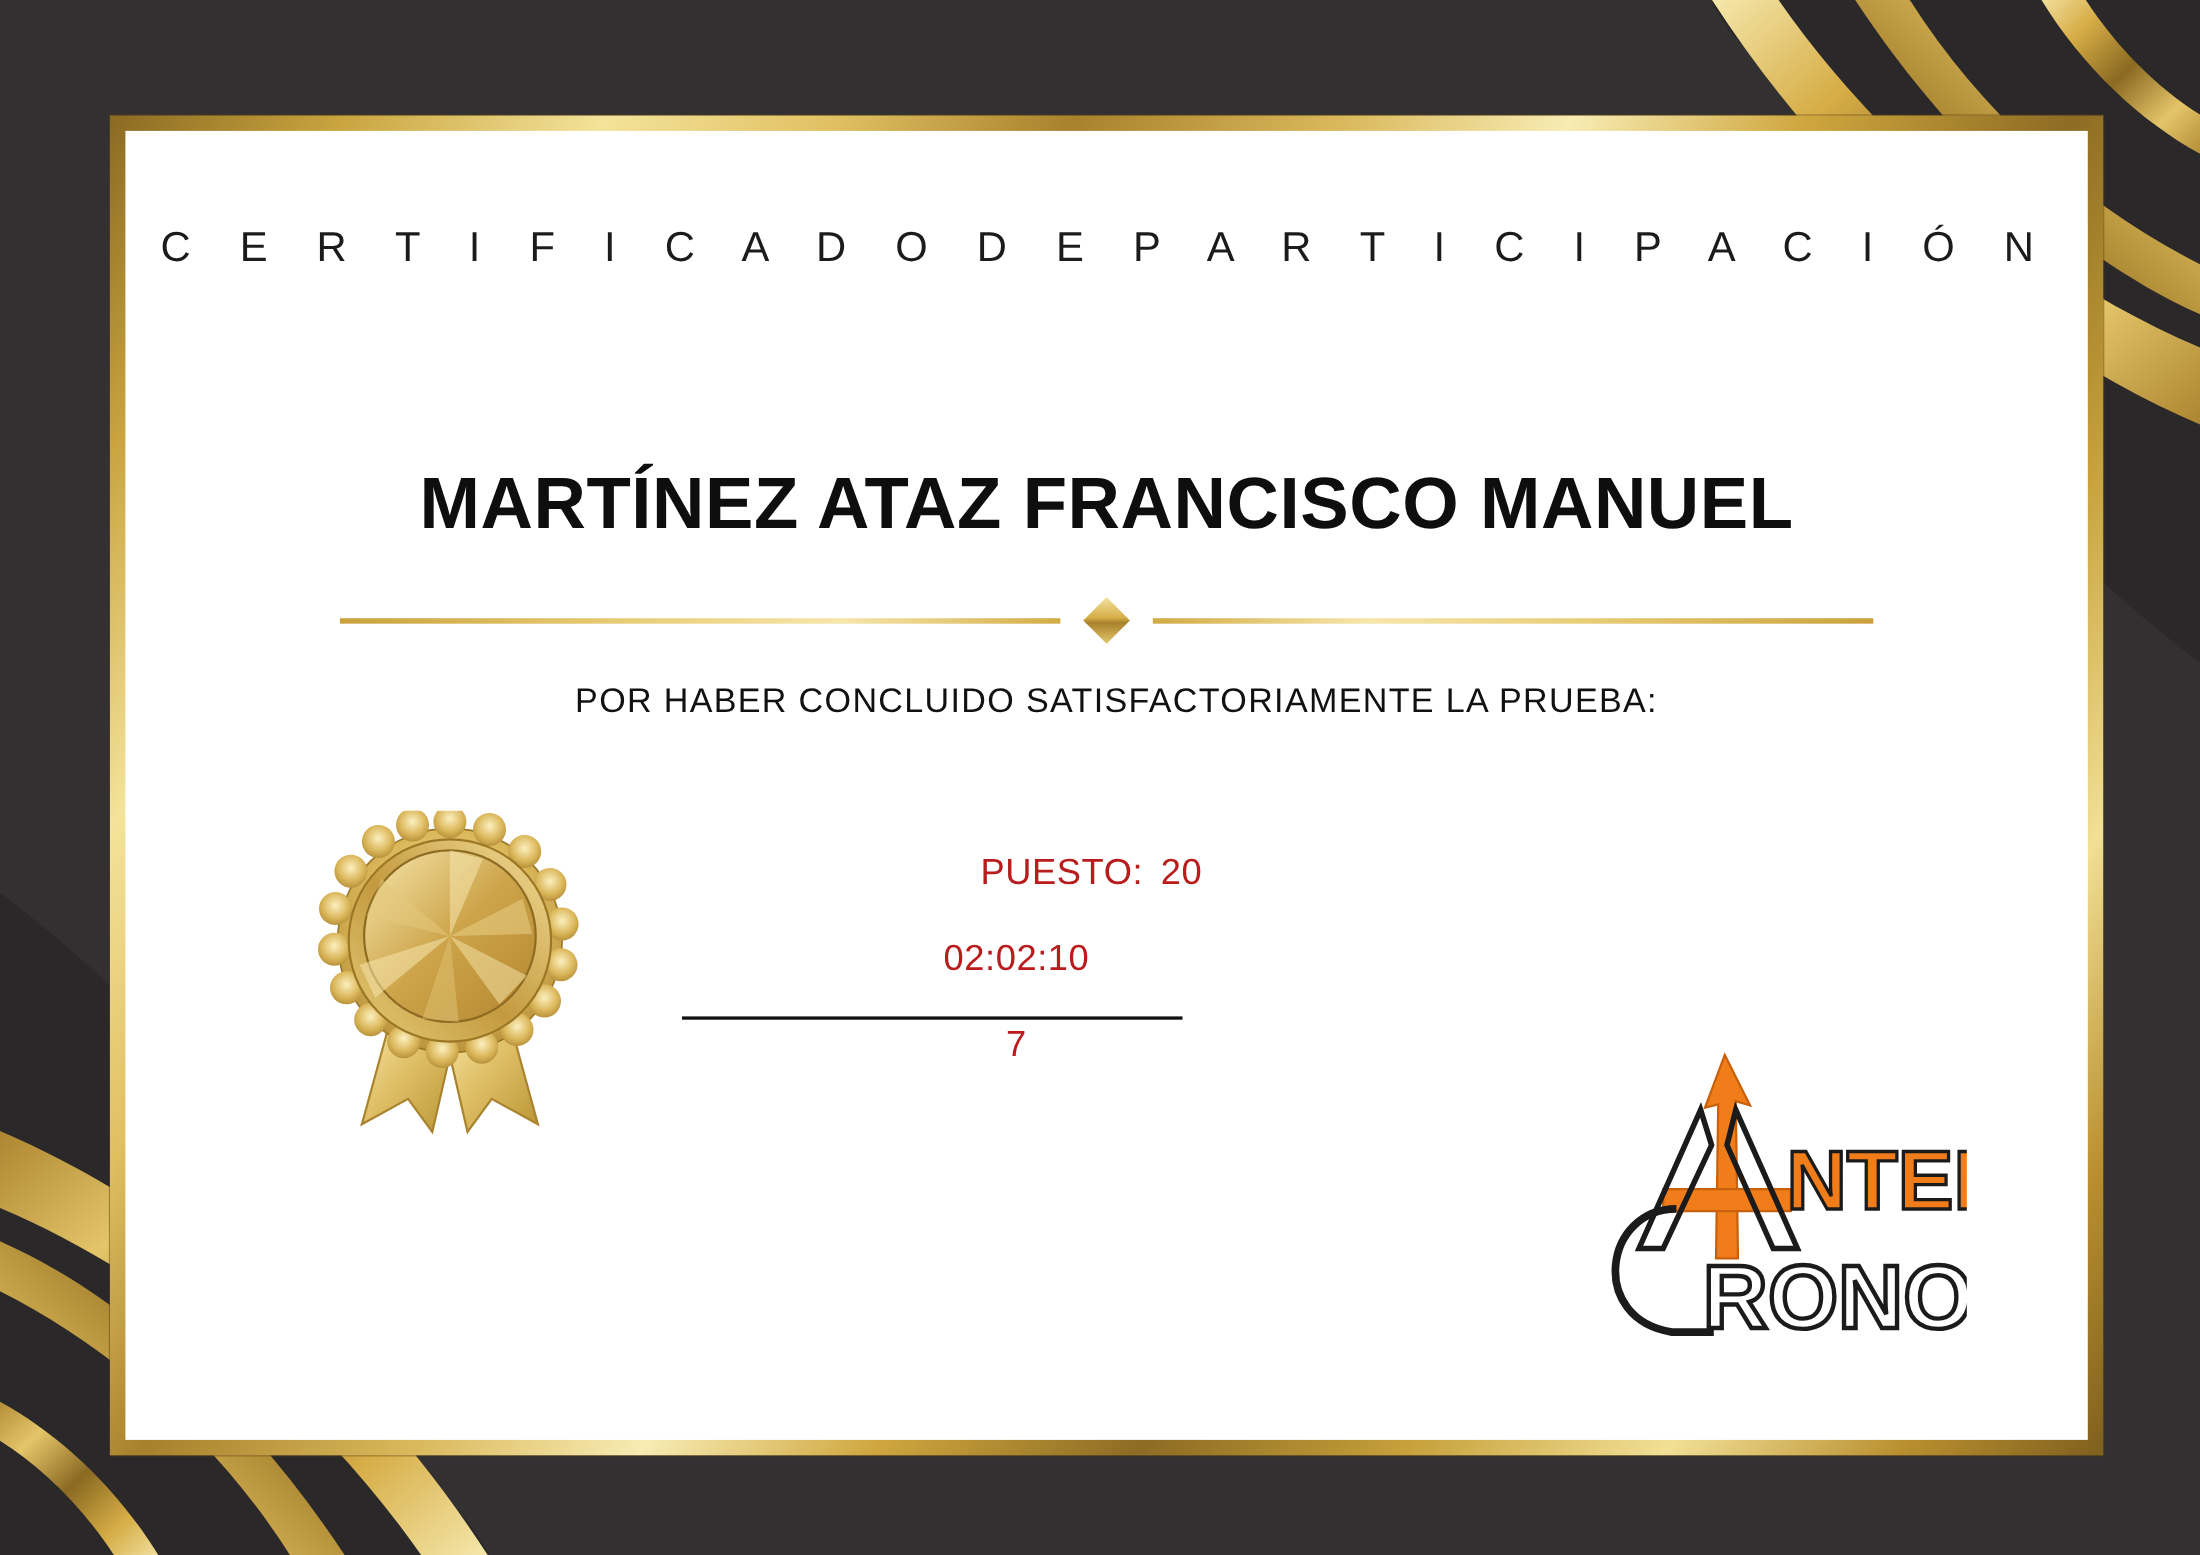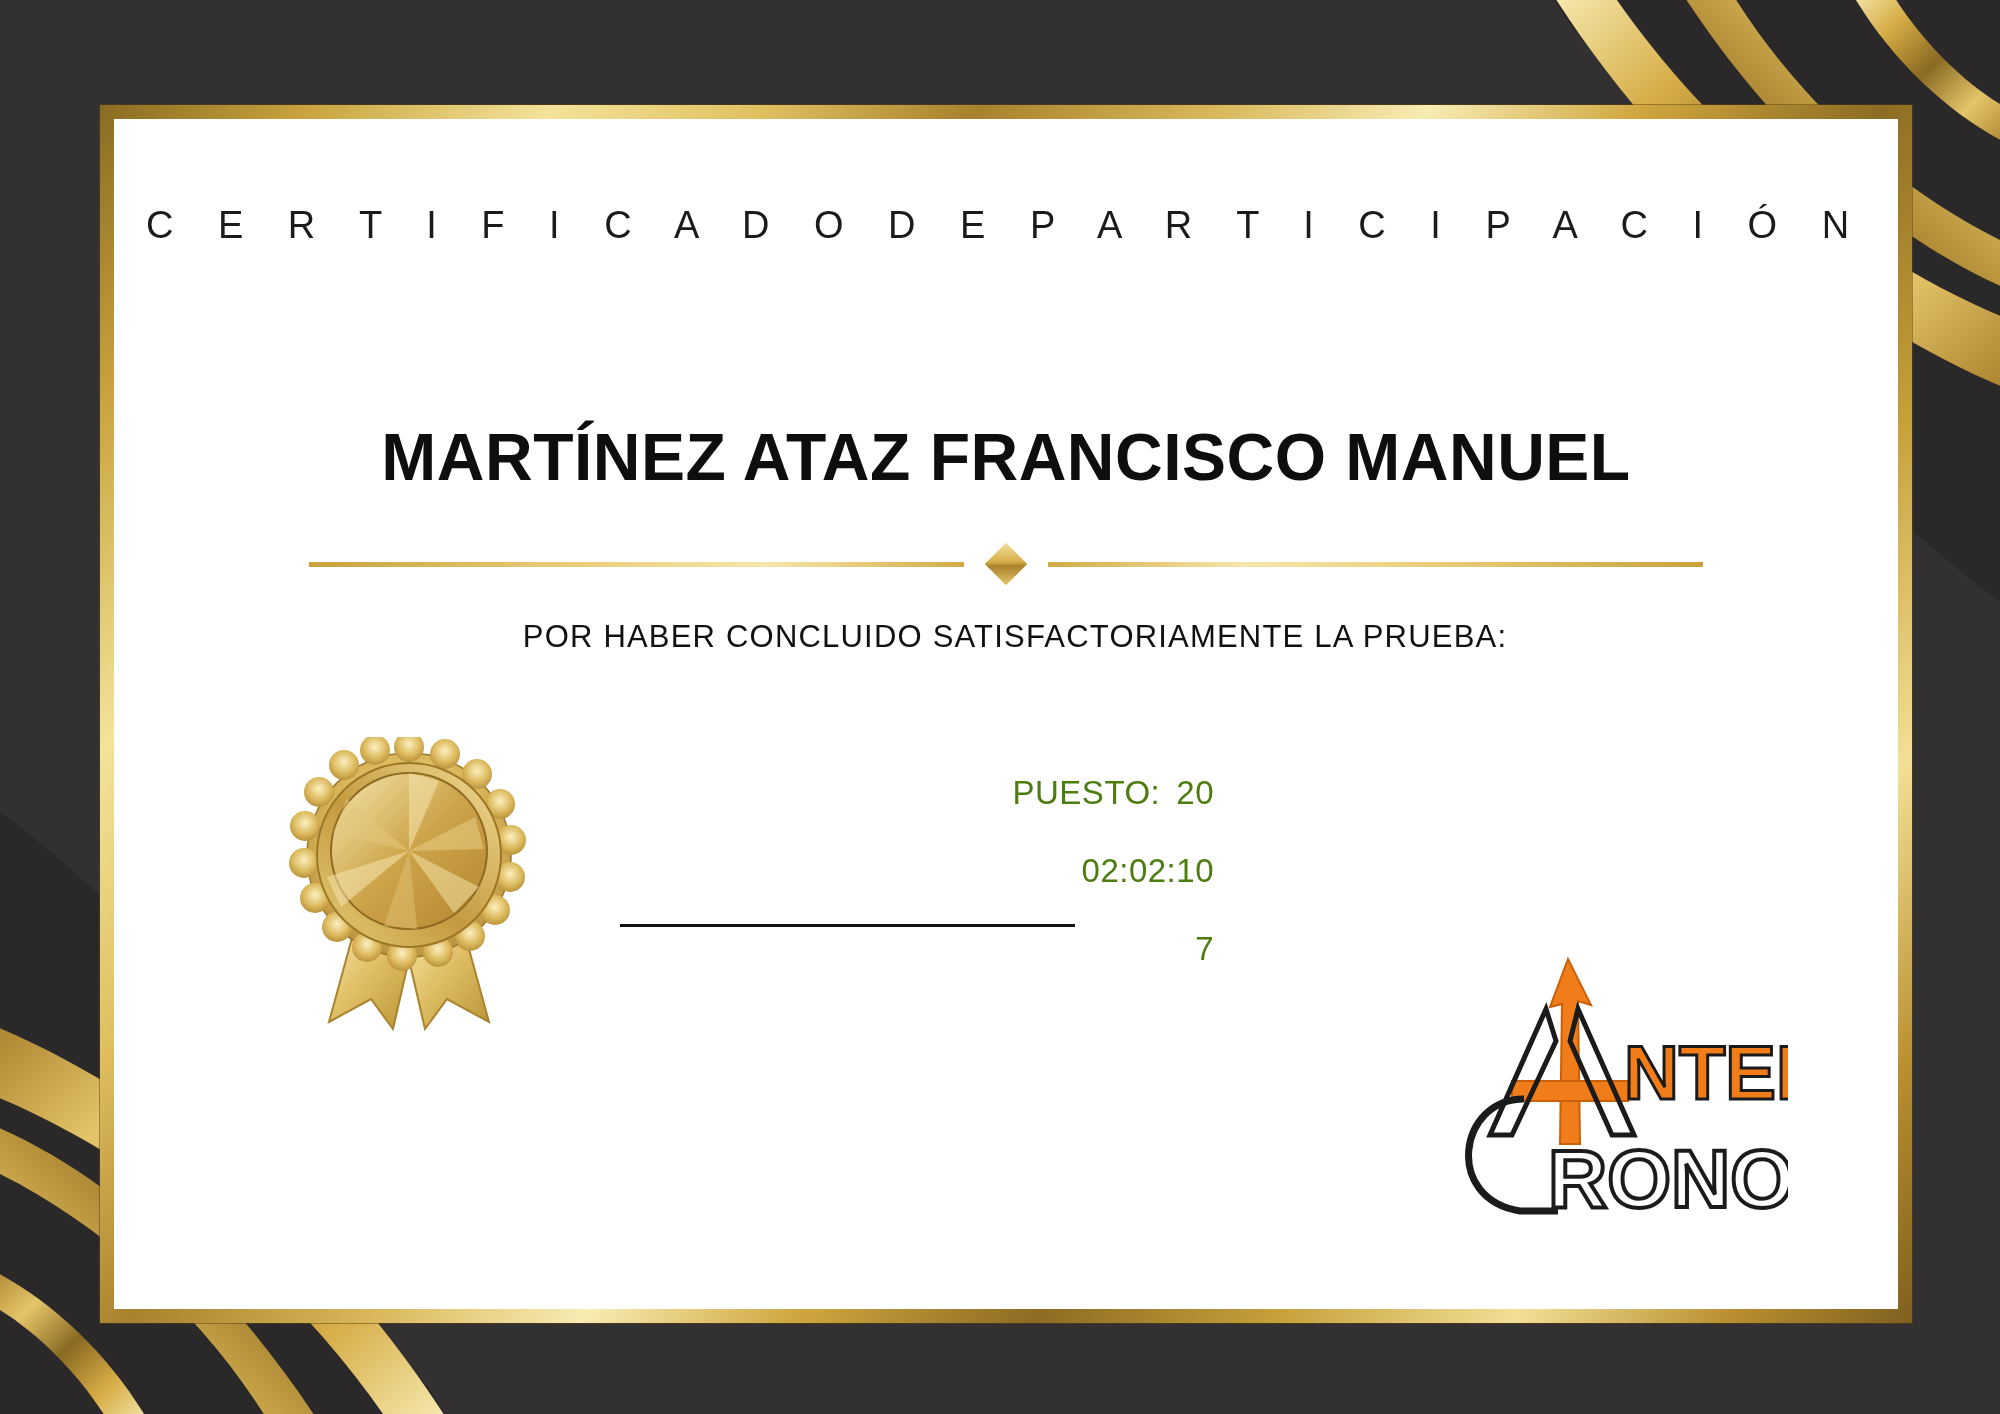--- a/index.html
+++ b/index.html
@@ -143,24 +143,24 @@
   
   .results {
     position: absolute;
     left: 520px;
     top: 625px;
     width: 580px;
   }
   .result-row {
     display: flex;
     align-items: baseline;
-    justify-content: flex-end;
+    justify-content: center;
     margin-bottom: 10px;
     font-size: 33px;
-    color: #4d7c0f;
+    color: #b91c1c;
     letter-spacing: 0.5px;
   }
   .result-label {
     width: 300px;
     text-align: right;
     padding-right: 16px;
     box-sizing: border-box;
   }
   .result-value {
     text-align: left;

